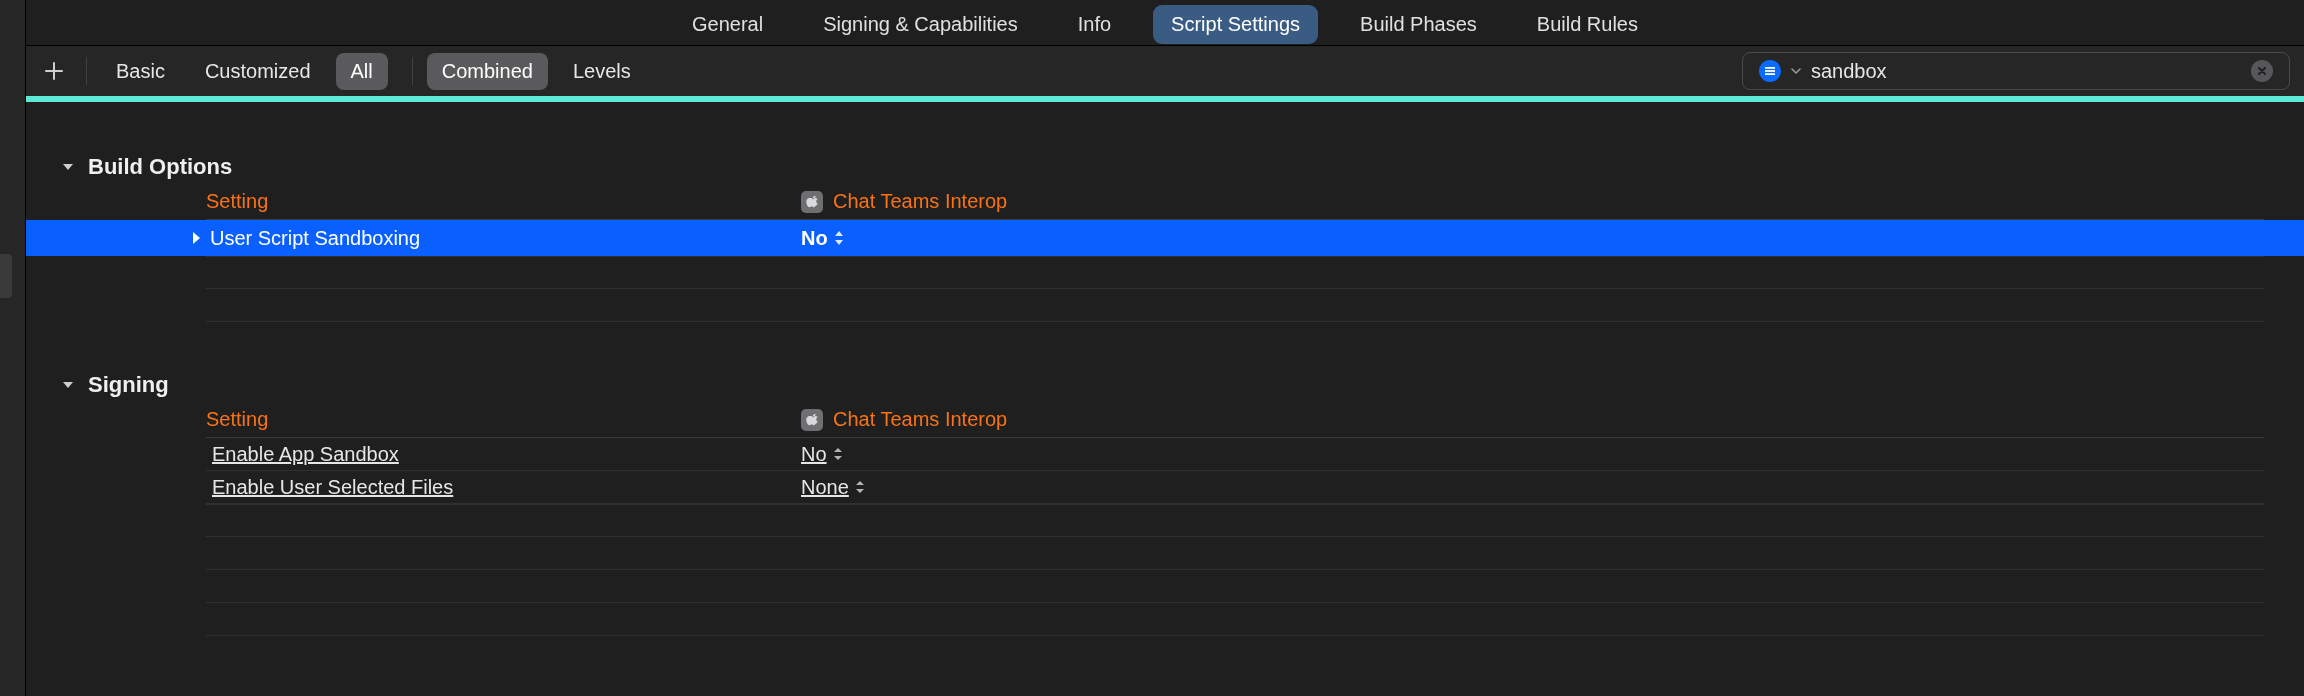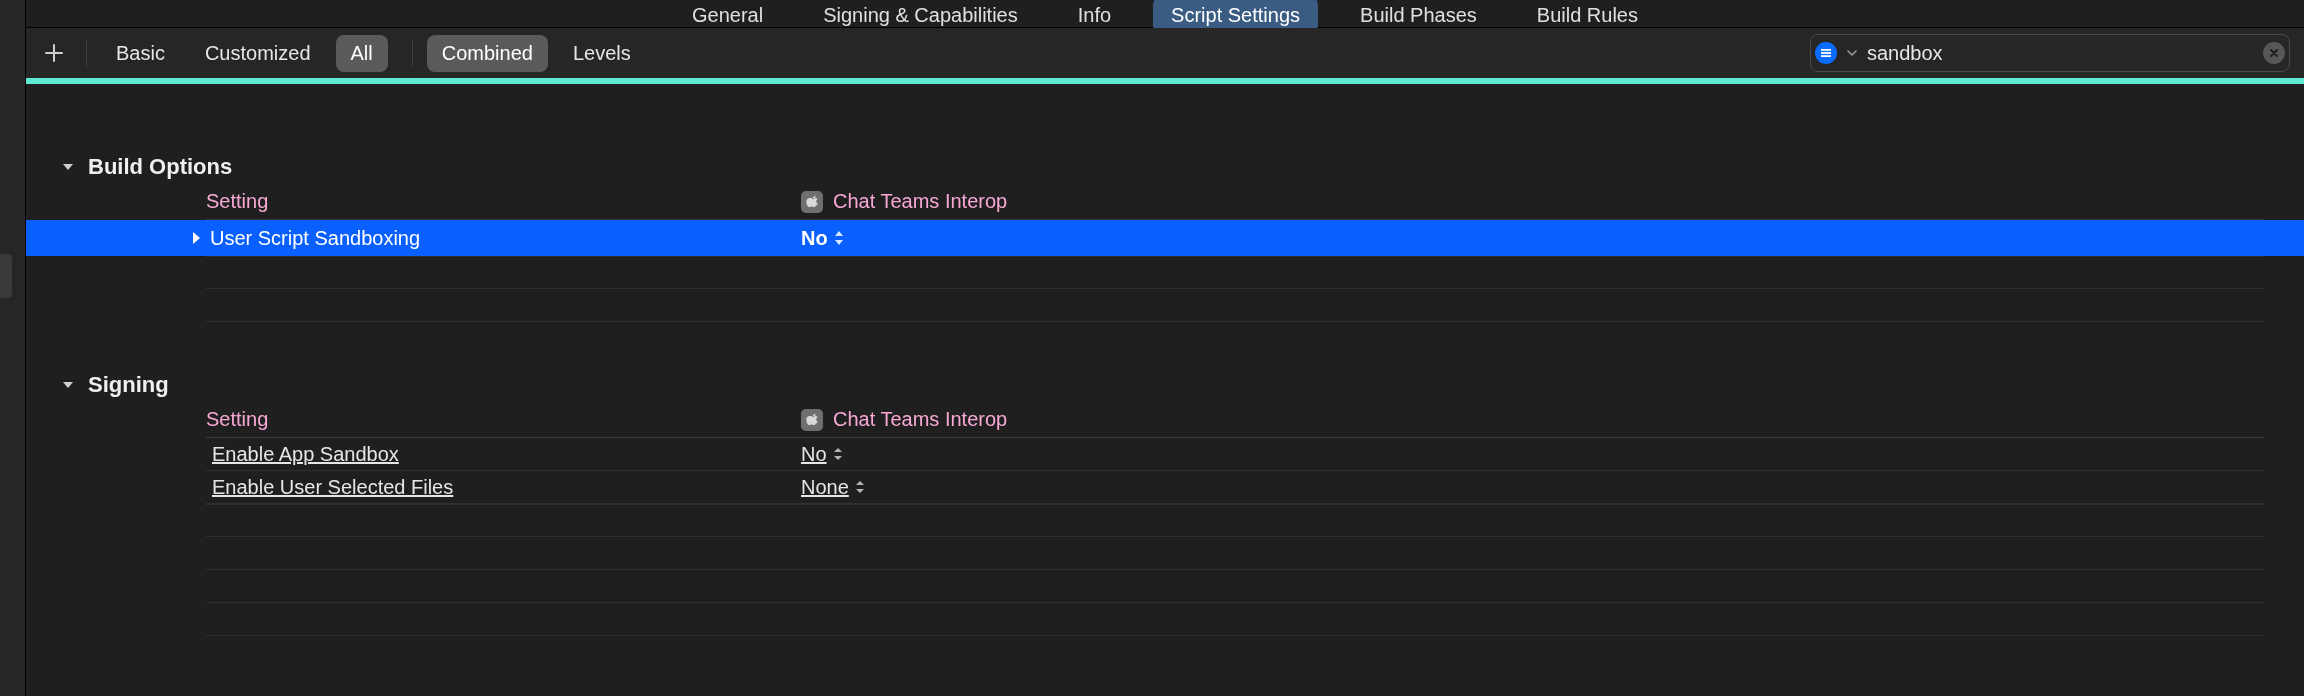--- a/index.html
+++ b/index.html
@@ -30,21 +30,21 @@
     border-top-right-radius: 4px;
     border-bottom-right-radius: 4px;
   }
   .content-area {
     position: absolute;
     left: 26px; right: 0; top: 0; bottom: 0;
   }
 
   
   .top-tabs {
-    height: 28px;
+    height: 46px;
     display: flex;
     align-items: center;
     justify-content: center;
     gap: 24px;
     border-bottom: 1px solid #000;
     background: #1f1f20;
     padding-top: 4px;
   }
   .top-tabs .tab {
     padding: 8px 18px;
@@ -86,26 +86,26 @@
     margin-right: 10px;
   }
   .seg.active {
     background: #5a5a5c;
     color: #ffffff;
   }
   .search-wrap {
     margin-left: auto;
     display: flex;
     align-items: center;
-    width: 480px;
+    width: 548px;
     height: 38px;
     border: 1px solid #4a4a4c;
     border-radius: 8px;
     background: #262627;
-    padding: 0 4px;
+    padding: 0 16px;
     gap: 10px;
   }
   .scope-pill {
     display: flex; align-items: center; gap: 4px;
     background: #0a6cff;
     width: 22px; height: 22px;
     border-radius: 50%;
     color: white;
     justify-content: center;
   }
@@ -150,21 +150,21 @@
     color: #f0f0f0;
   }
   .section-header .chev {
     width: 18px; 
     display: inline-flex;
   }
   .columns-header {
     display: flex;
     align-items: center;
     padding: 4px 0 6px 0;
-    color: #f9a8d4;
+    color: #f97316;
     font-size: 20px;
     border-bottom: 1px solid #3a3a3b;
     margin: 0 40px 0 180px;
   }
   .columns-header .col-setting {
     flex: 0 0 595px;
   }
   .columns-header .col-target {
     display: flex; align-items: center; gap: 10px;
   }

